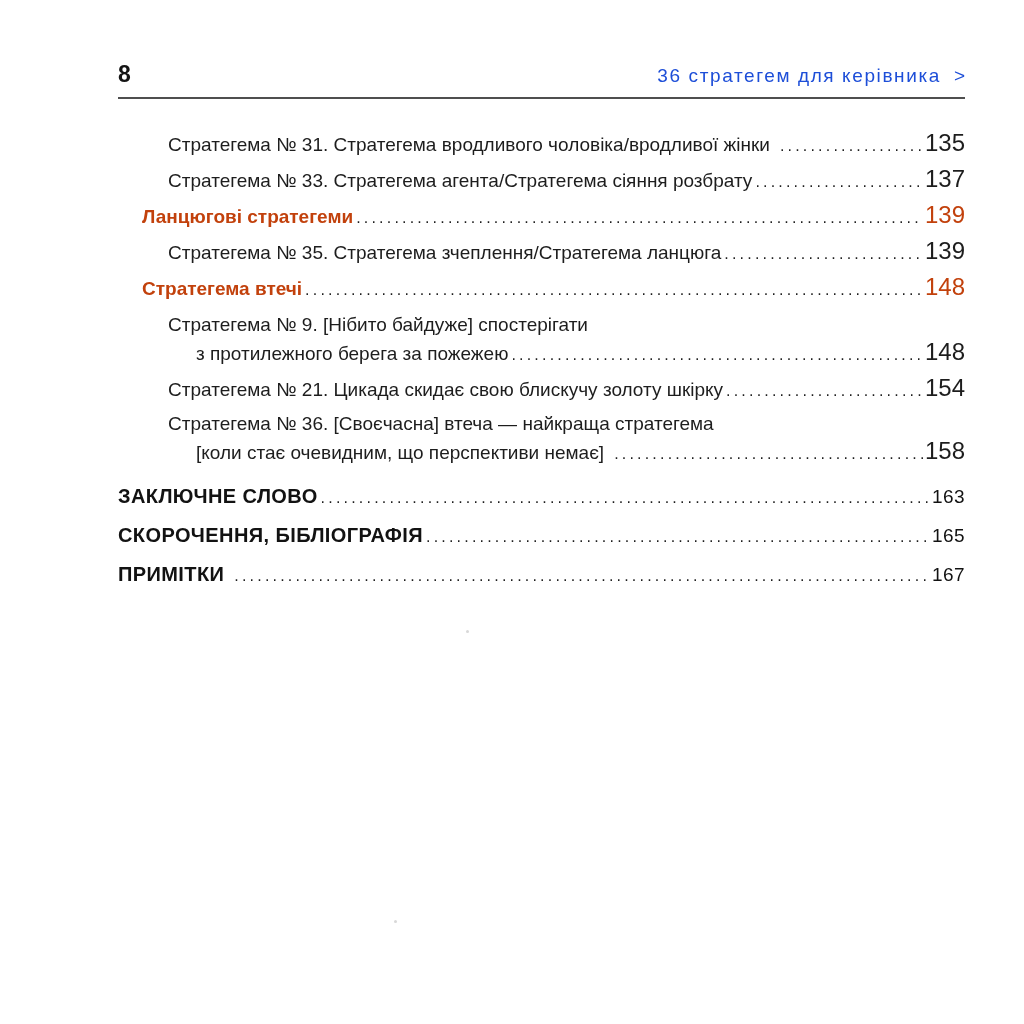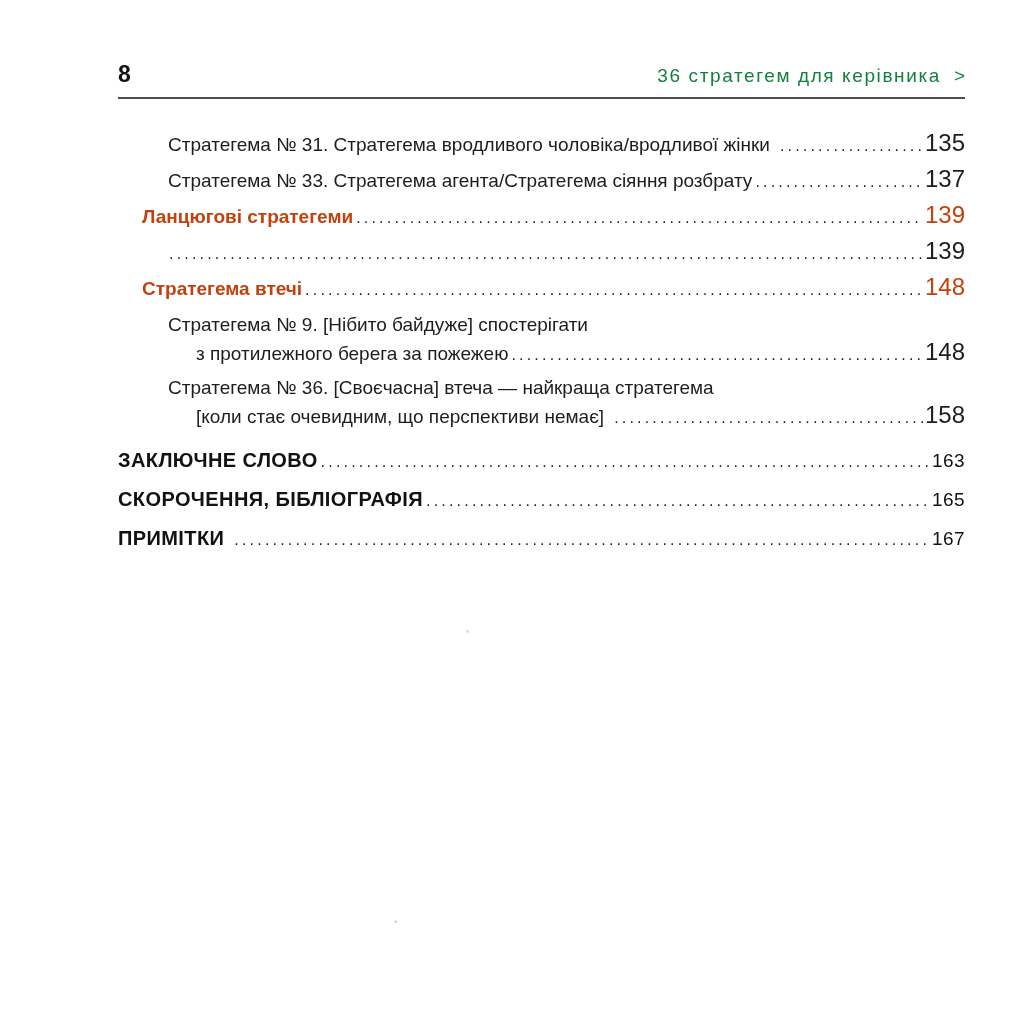--- a/index.html
+++ b/index.html
@@ -28,21 +28,21 @@
     font-size: 23px;
     font-weight: 700;
     color: #141414;
     line-height: 28px;
   }
   .running-head {
     margin-left: auto;
     font-size: 19px;
     font-weight: 400;
     letter-spacing: 1.6px;
-    color: #15803d;
+    color: #1d4ed8;
     line-height: 28px;
   }
   .running-head .arrow {
     display: inline-block;
     margin-left: 13px;
     letter-spacing: 0;
   }
   
   .toc {
     margin: 30px 59px 0 118px;
@@ -120,20 +120,21 @@
       <span class="pg">137</span>
     </div>
 
     <div class="row section">
       <span class="t">Ланцюгові стратегеми</span>
       <span class="leader"></span>
       <span class="pg">139</span>
     </div>
 
     <div class="row entry">
+      <span class="t">Стратегема № 35. Стратегема зчеплення/Стратегема ланцюга</span>
       <span class="leader"></span>
       <span class="pg">139</span>
     </div>
 
     <div class="row section">
       <span class="t">Стратегема втечі</span>
       <span class="leader"></span>
       <span class="pg">148</span>
     </div>
 
@@ -141,20 +142,25 @@
       <span class="t">Стратегема № 9. [Нібито байдуже] спостерігати</span>
     </div>
 
     <div class="row wrap">
       <span class="t">з протилежного берега за пожежею</span>
       <span class="leader"></span>
       <span class="pg">148</span>
     </div>
 
 
+    <div class="row entry">
+      <span class="t">Стратегема № 21. Цикада скидає свою блискучу золоту шкірку</span>
+      <span class="leader"></span>
+      <span class="pg">154</span>
+    </div>
 
     <div class="row entry-first">
       <span class="t">Стратегема № 36. [Своєчасна] втеча — найкраща стратегема</span>
     </div>
 
     <div class="row wrap sp">
       <span class="t">[коли стає очевидним, що перспективи немає]</span>
       <span class="leader"></span>
       <span class="pg">158</span>
     </div>

